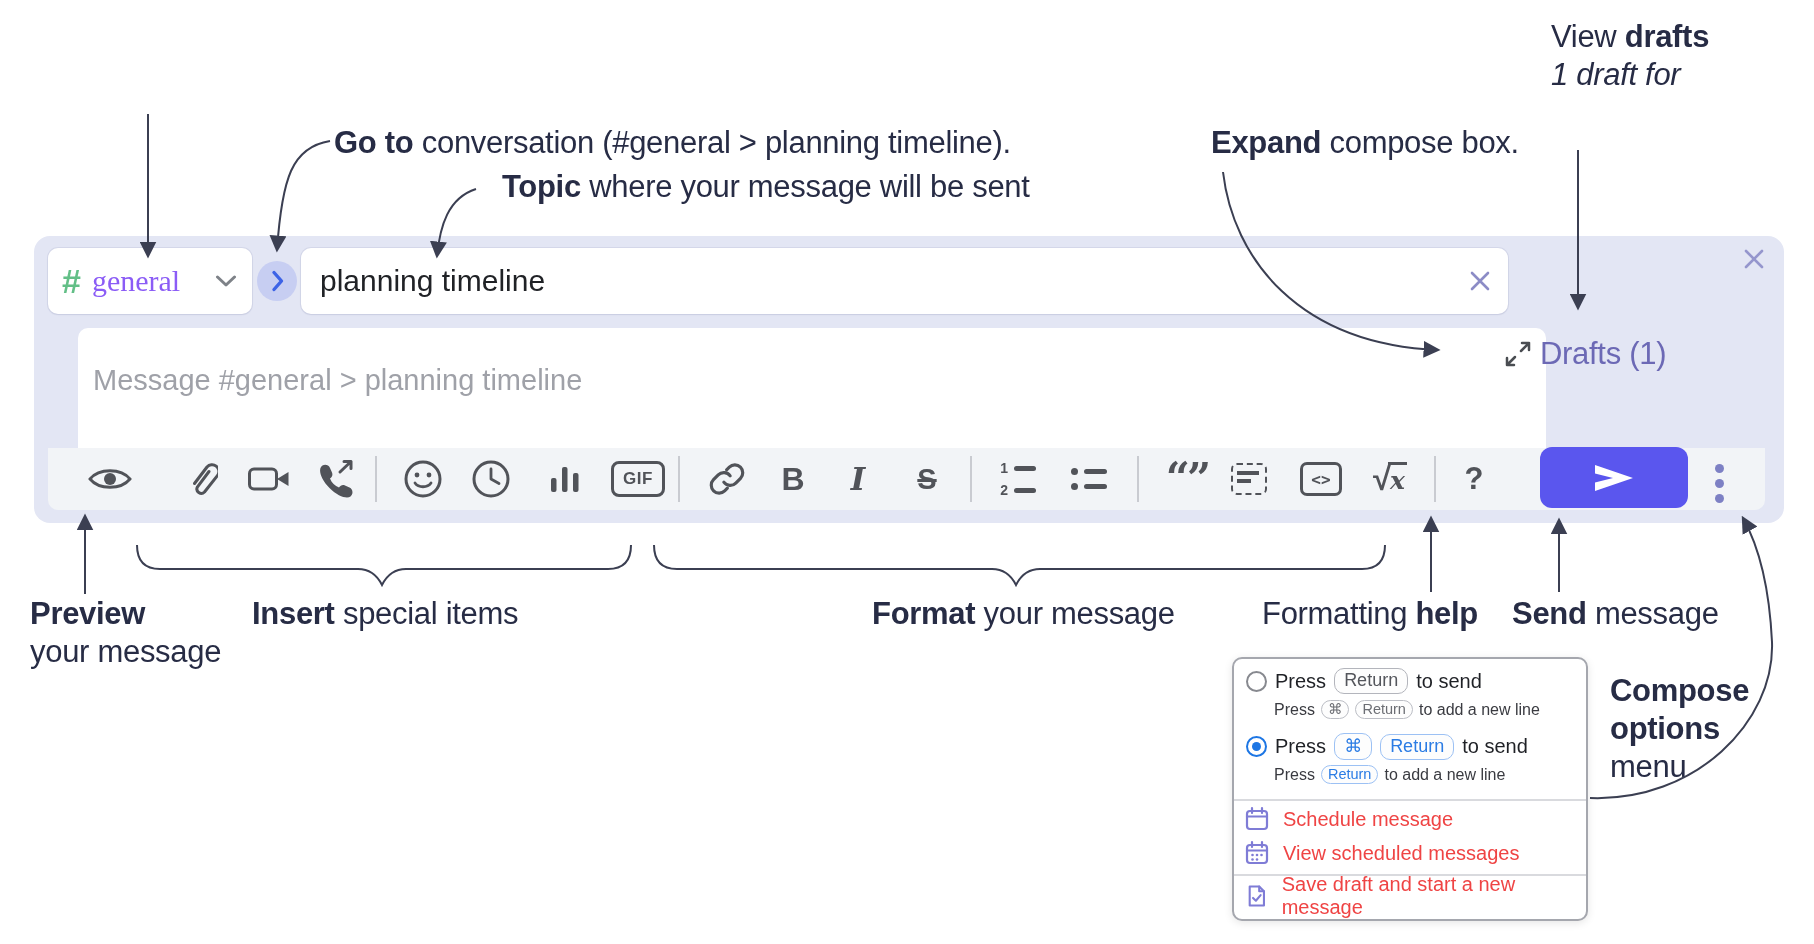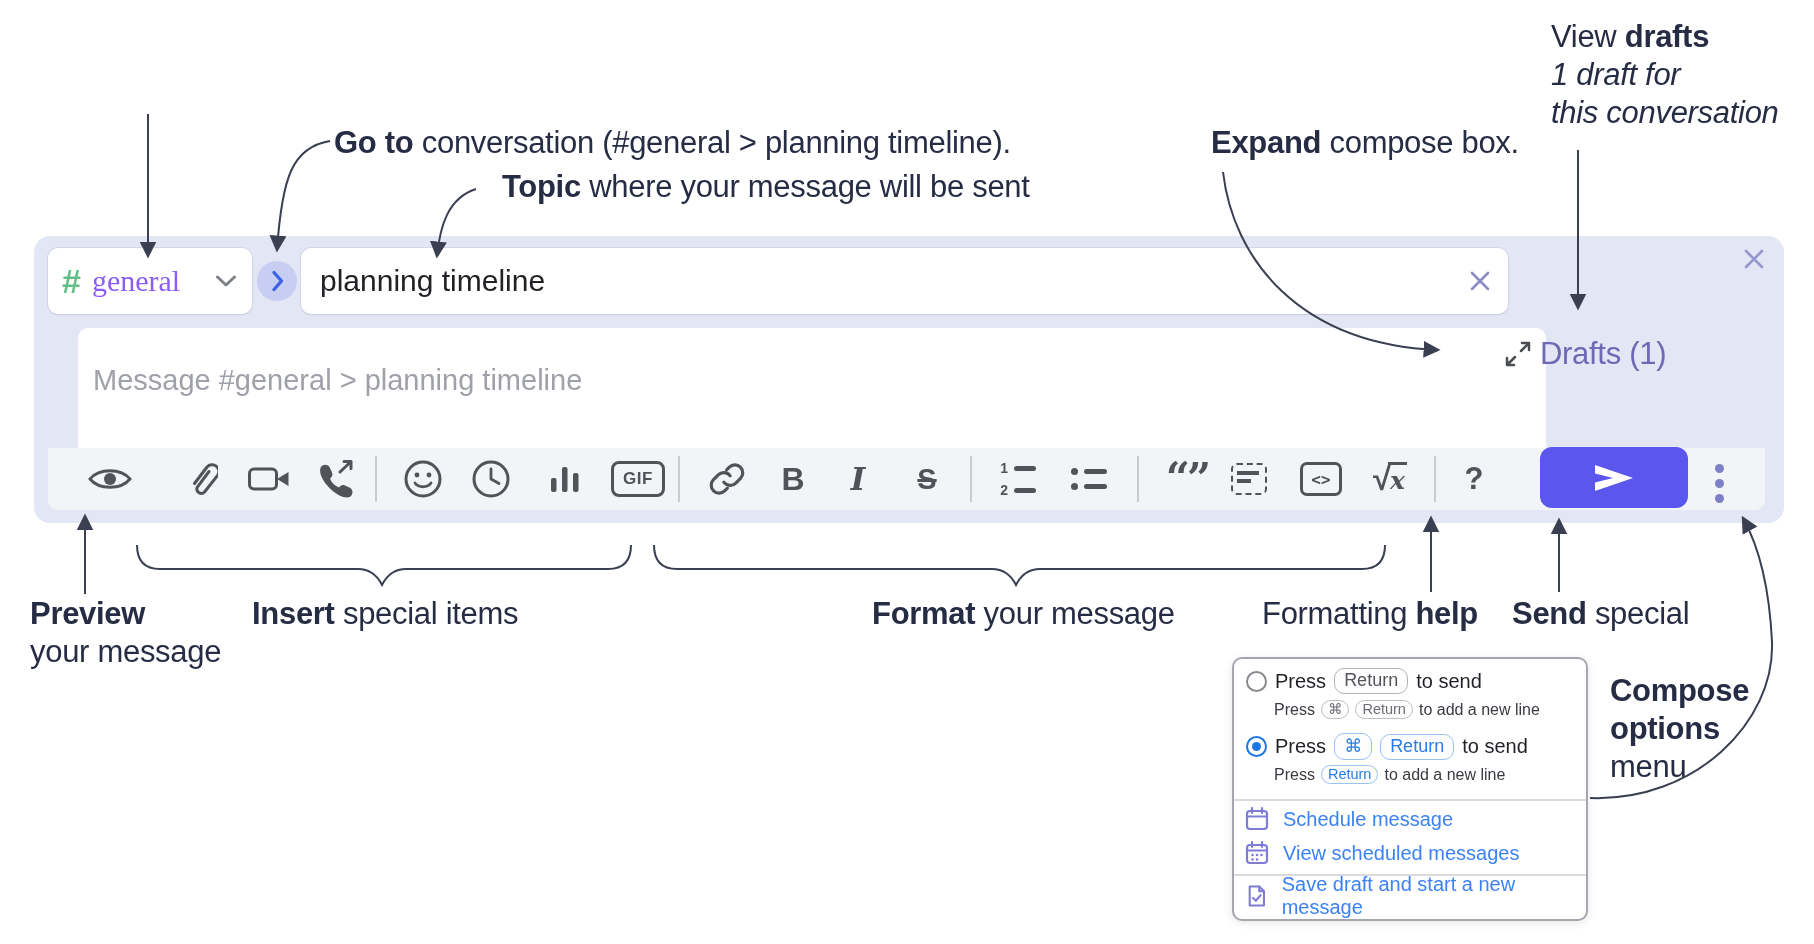--- a/index.html
+++ b/index.html
@@ -59,21 +59,21 @@
   #popup { position:absolute; left:1232px; top:657px; width:356px; height:264px; background:#fff; border:2px solid #a5a7ae; border-radius:10px; box-shadow:0 2px 8px rgba(0,0,0,0.10); }
   .prow { position:absolute; left:12px; display:flex; align-items:center; gap:8px; font-size:20px; color:#1f2126; cursor:pointer; }
   .psub { position:absolute; left:40px; display:flex; align-items:center; gap:6px; font-size:16px; color:#3a3b41; }
   .radio { width:21px; height:21px; border:2.5px solid #87898f; border-radius:50%; display:flex; align-items:center; justify-content:center; flex:0 0 auto; }
   .radio.sel { border-color:#1d76e4; }
   .radio.sel .rdot { width:9px; height:9px; border-radius:50%; background:#1d76e4; }
   kbd { font-family:"Liberation Sans",sans-serif; border:1.5px solid #b3b5bc; border-radius:10px; background:#fdfdfd; color:#54565c; padding:1px 9px 2px 9px; font-size:18px; }
   .psub kbd { font-size:14.5px; padding:0 6px 1px 6px; color:#6b6d73; border-color:#bcbec5; }
   kbd.blue { color:#2b7ce4; border-color:#9cc1f4; }
   .pdiv { position:absolute; left:0; width:100%; height:1.5px; background:#d9dade; }
-  .mrow { position:absolute; left:10px; height:34px; display:flex; align-items:center; gap:13px; font-size:20px; color:#3b82f6; cursor:pointer; }
+  .mrow { position:absolute; left:10px; height:34px; display:flex; align-items:center; gap:13px; font-size:20px; color:#ef4444; cursor:pointer; }
 
   svg.lines { position:absolute; left:0; top:0; pointer-events:none; }
 </style>
 </head>
 <body>
 
 <div id="stage">
 
 
   <div class="note" style="left:334px; top:124px;">
@@ -84,21 +84,20 @@
     <span class="b">Topic</span><span> where your message will be sent</span>
   </div>
 
   <div class="note" style="left:1211px; top:124px;">
     <span class="b">Expand</span><span> compose box.</span>
   </div>
 
   <div class="note" style="left:1551px; top:18px;">
     <div><span>View </span><span class="b">drafts</span></div>
     <div class="i">1 draft for</div>
-    <div class="i">this conversation</div>
   </div>
 
   <div id="compose">
 
     <div id="channel-btn" class="whitebox">
       <span id="channel-hash">#</span>
       <span id="channel-name">general</span>
       <svg width="22" height="13" viewBox="0 0 22 13">
         <polyline points="2.5,2 11,10 19.5,2" fill="none" stroke="#7e8288" stroke-width="3" stroke-linecap="round" stroke-linejoin="round"></polyline>
       </svg>
@@ -272,21 +271,21 @@
   <div class="note" style="left:252px; top:595px;">
     <span class="b">Insert</span><span> special items</span>
   </div>
   <div class="note" style="left:872px; top:595px;">
     <span class="b">Format</span><span> your message</span>
   </div>
   <div class="note" style="left:1262px; top:595px;">
     <span>Formatting </span><span class="b">help</span>
   </div>
   <div class="note" style="left:1512px; top:595px;">
-    <span class="b">Send</span><span> special</span>
+    <span class="b">Send</span><span> message</span>
   </div>
   <div class="note" style="left:1610px; top:672px;">
     <div class="b">Compose</div>
     <div class="b">options</div>
     <div>menu</div>
   </div>
 
   <div id="popup">
     <div class="prow" style="top:665px; top:calc(666px - 657px);">
       <span class="radio">

